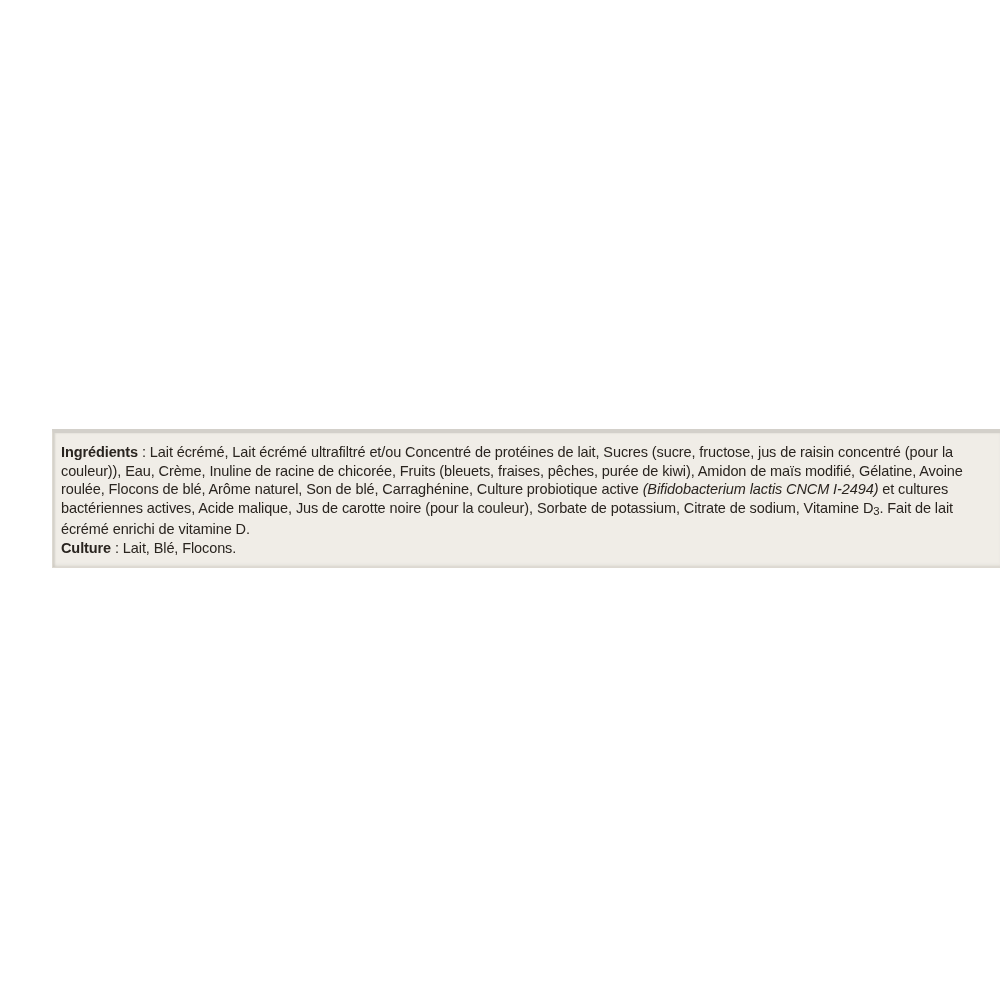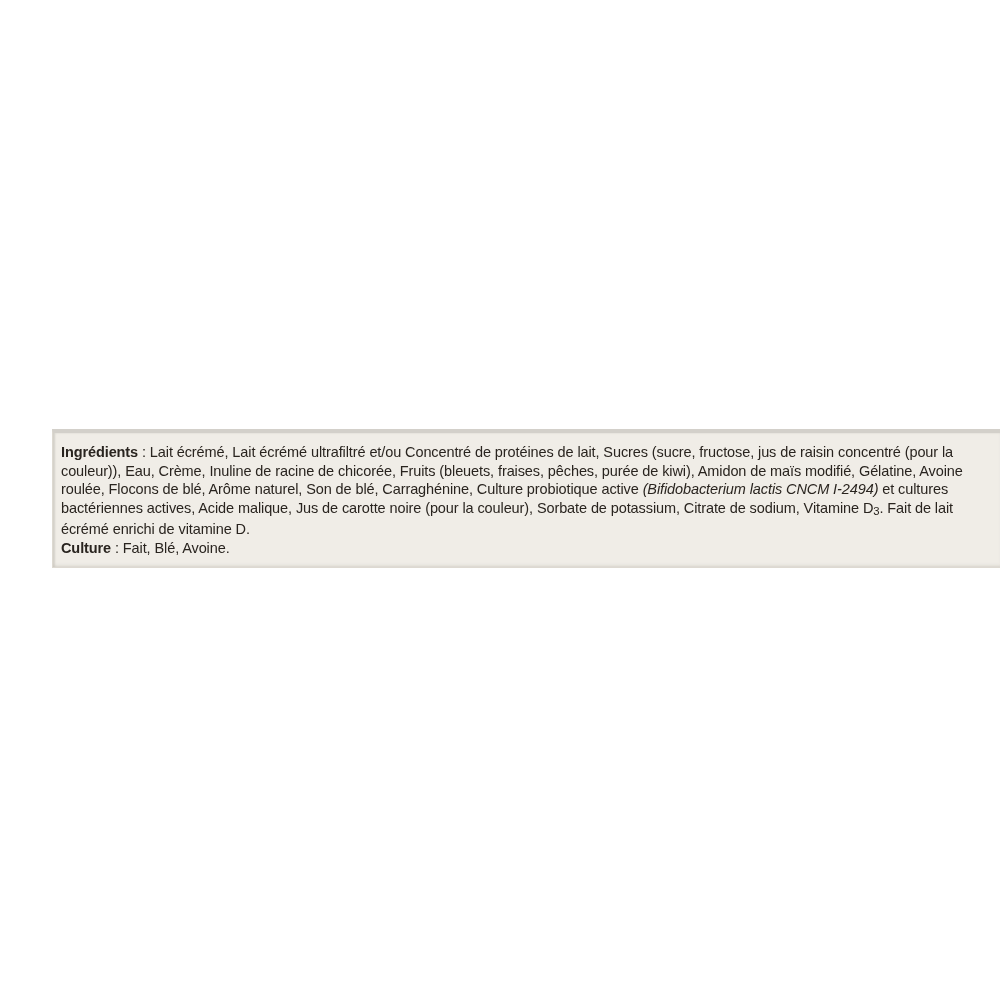--- a/index.html
+++ b/index.html
@@ -43,16 +43,16 @@
     vertical-align: -0.18em;
   }
 </style>
 </head>
 <body style="background: rgb(255, 255, 255);">
 
 <div class="page">
   <div class="label-band" style="background: rgb(240, 237, 231); color: rgb(41, 36, 31);">
     <div class="label-text">
         <p><span class="bold">Ingrédients</span><span> : Lait écrémé, Lait écrémé ultrafiltré et/ou Concentré de protéines de lait, Sucres (sucre, fructose, jus de raisin concentré (pour la couleur)), Eau, Crème, Inuline de racine de chicorée, Fruits (bleuets, fraises, pêches, purée de kiwi), Amidon de maïs modifié, Gélatine, Avoine roulée, Flocons de blé, Arôme naturel, Son de blé, Carraghénine, Culture probiotique active </span><span class="italic">(Bifidobacterium lactis CNCM I-2494)</span><span> et cultures bactériennes actives, Acide malique, Jus de carotte noire (pour la couleur), Sorbate de potassium, Citrate de sodium, Vitamine D</span><span class="subscript">3</span><span>. Fait de lait écrémé enrichi de vitamine D.</span></p>
-        <p><span class="bold">Culture</span><span> : Fait, Blé, Avoine.</span></p>
+        <p><span class="bold">Culture</span><span> : Lait, Blé, Flocons.</span></p>
       </div>
   </div>
 </div>
 
 </body></html>

